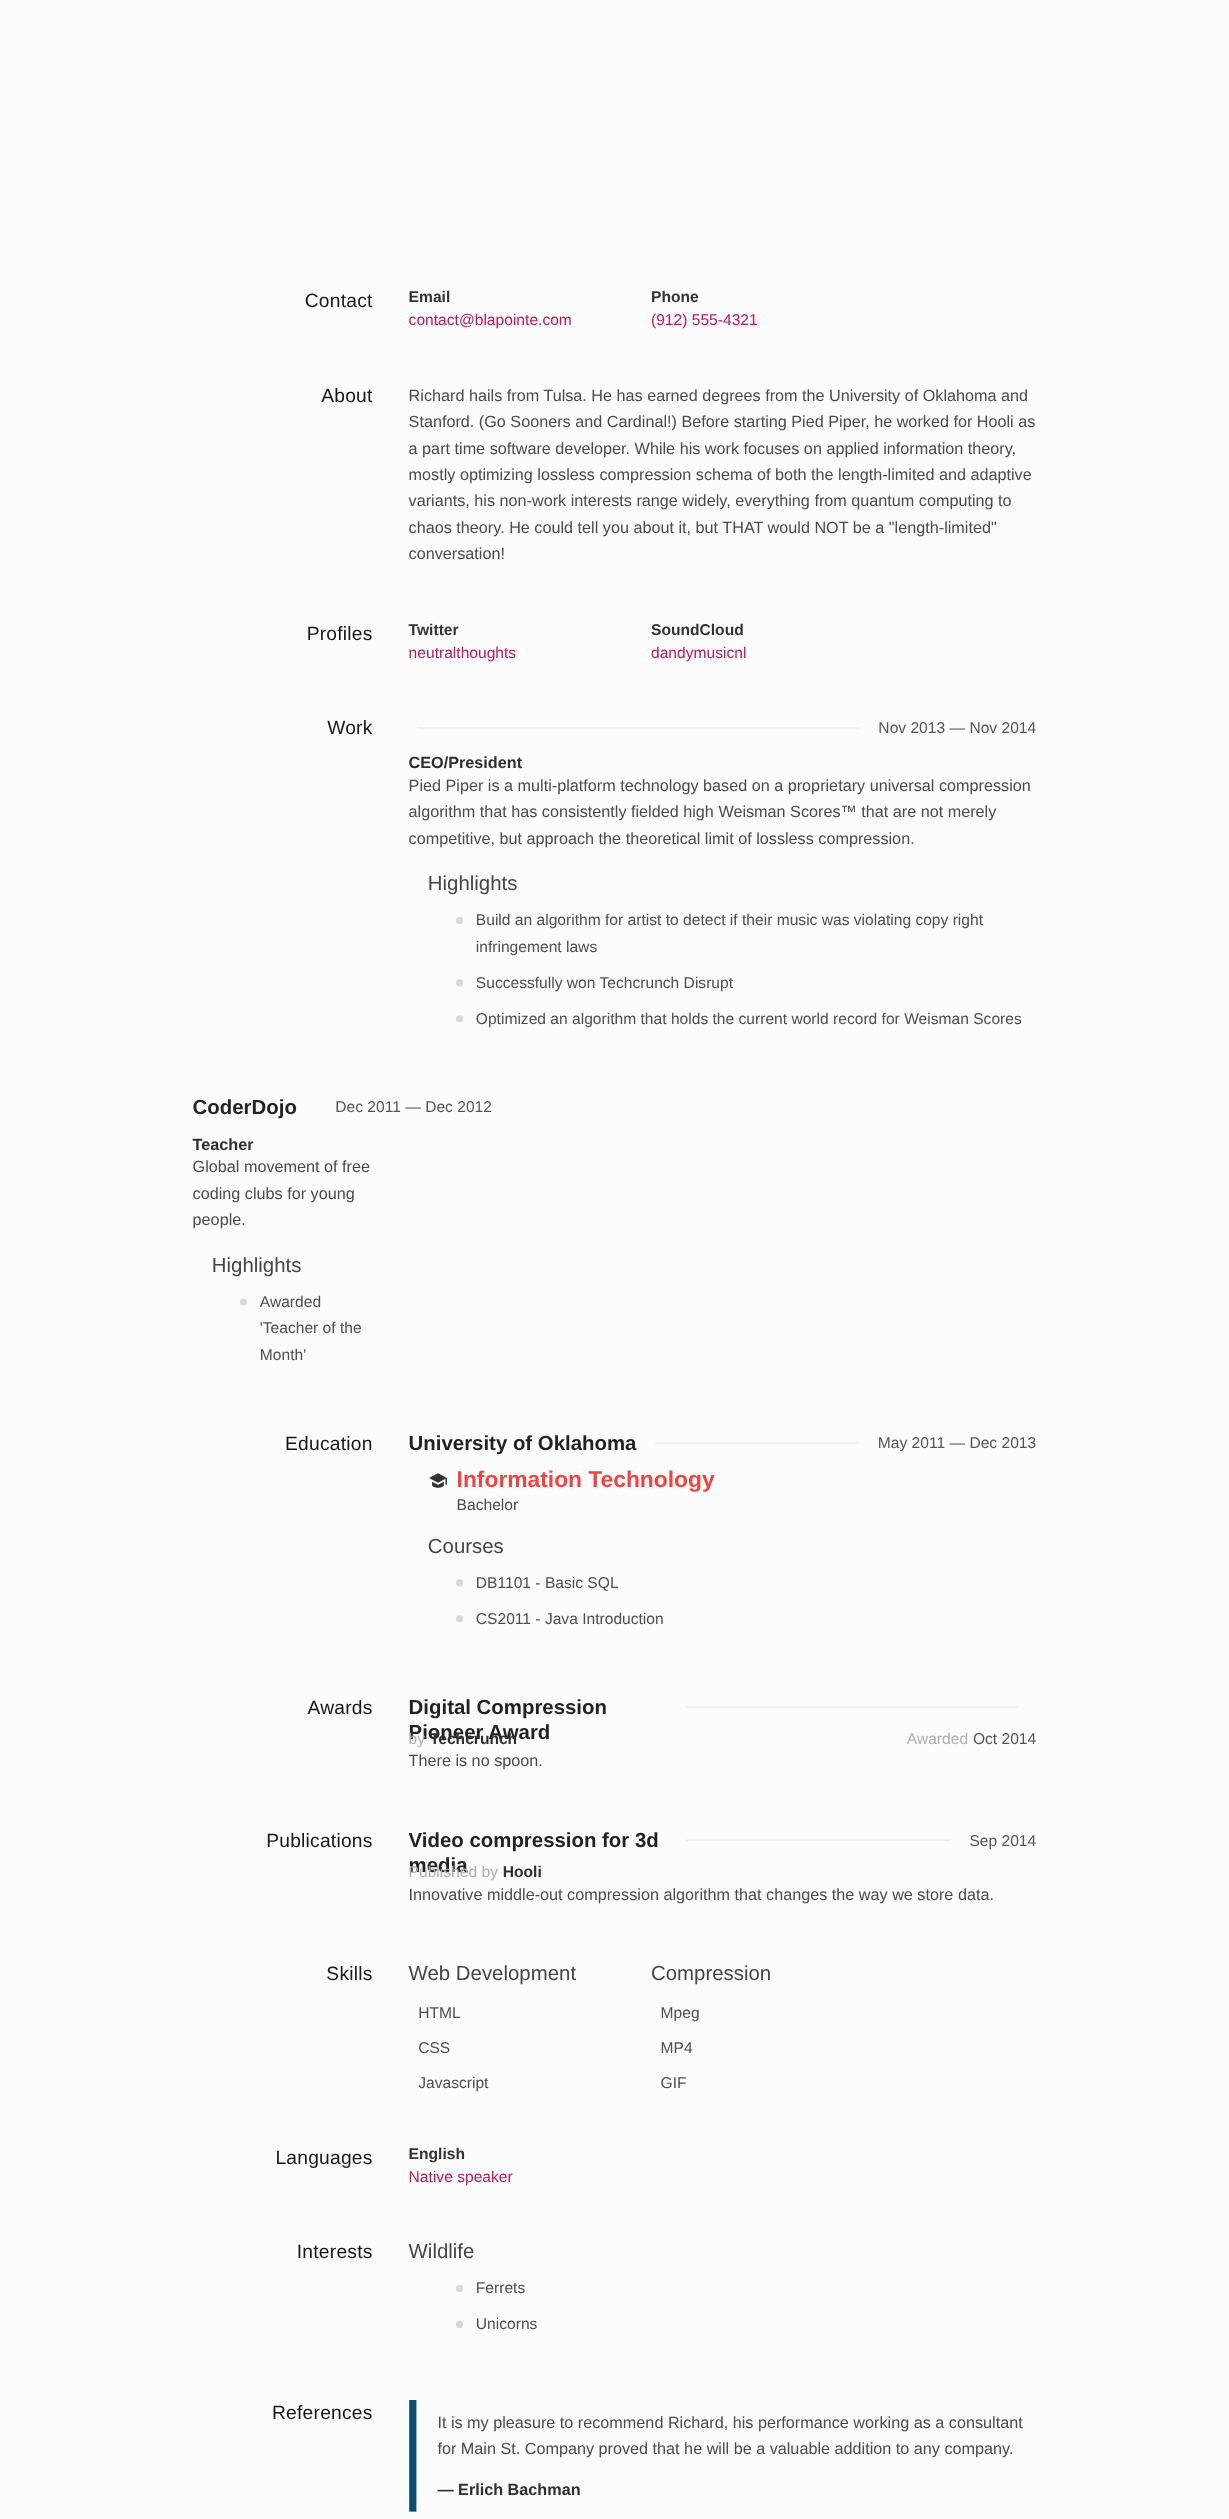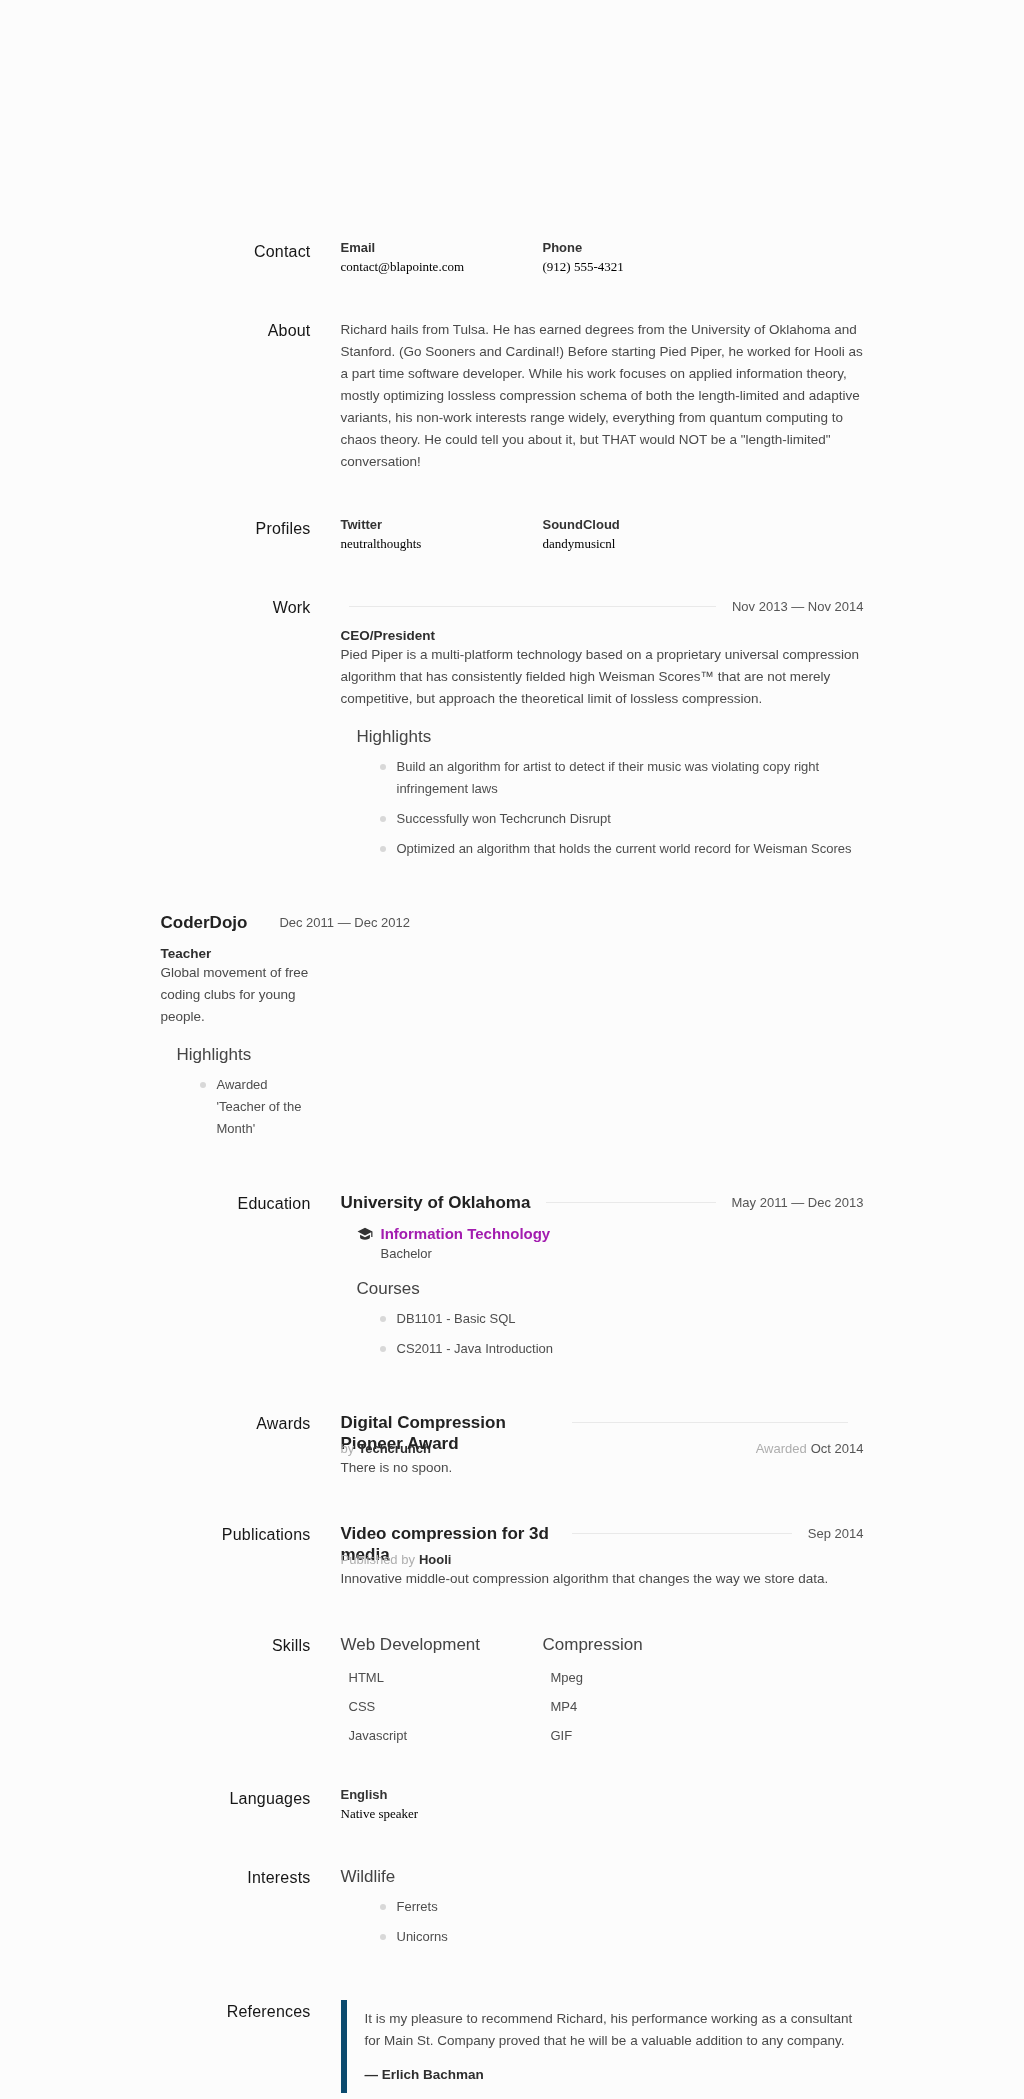--- a/index.html
+++ b/index.html
@@ -29,21 +29,21 @@
     color: #161616;
     line-height: 28px;
     margin: 0;
     letter-spacing: 0.2px;
   }
   .section-content { min-width: 0; padding-top: 2px; }
 
   
   .kv-grid { display: grid; grid-template-columns: 202px 202px; row-gap: 14px; }
   .kv-label { font-size: 13px; font-weight: 700; color: #333; line-height: 16px; margin-bottom: 3px; }
-  .kv-value { font-size: 13px; color: #000000; line-height: 16px; font-family: Liberation Serif, serif; }
+  .kv-value { font-size: 13px; color: #be185d; line-height: 16px; }
 
   p.body-text { margin: 0; font-size: 13.5px; line-height: 22px; color: #4a4a4a; }
 
   
   .entry-header { display: flex; align-items: flex-start; }
   .entry-title {
     font-size: 17px; font-weight: 700; color: #222;
     line-height: 21px; max-width: 215px; flex-shrink: 0;
   }
   .entry-title.clip { height: 21px; }  
@@ -69,21 +69,21 @@
   }
   ul.dot-list li::before {
     content: ""; position: absolute; left: 0; top: 8px;
     width: 6px; height: 6px; border-radius: 50%; background: #d8d8d8;
   }
 
   
   .degree-row { display: flex; gap: 8px; margin: 12px 0 0 16px; align-items: flex-start; }
   .degree-icon { flex-shrink: 0; width: 16px; height: 16px; margin-top: 1px; }
   .degree-icon svg { display: block; width: 16px; height: 16px; fill: #333; }
-  .degree-area { font-size: 15px; font-weight: 700; color: #a21caf; line-height: 17px; }
+  .degree-area { font-size: 19px; font-weight: 700; color: #ef4444; line-height: 17px; }
   .degree-type { font-size: 13px; color: #4a4a4a; line-height: 16px; margin-top: 4px; }
 
   
   .skill-grid { display: grid; grid-template-columns: 202px 202px; }
   .group-name { font-size: 17px; font-weight: 400; color: #444; line-height: 22px; margin: 0; }
   .keyword-list { margin-top: 4px; }
   .keyword { font-size: 13px; color: #4e4e4e; line-height: 15px; margin: 14px 0 0 8px; }
 
   
   blockquote.reference {

